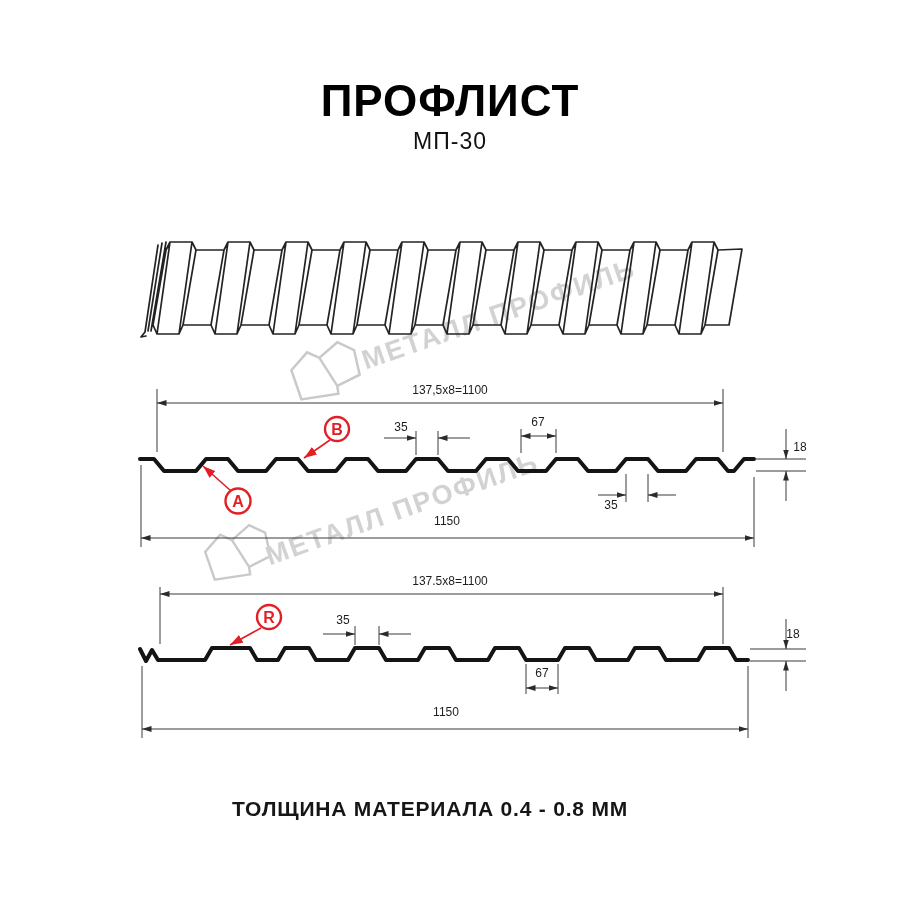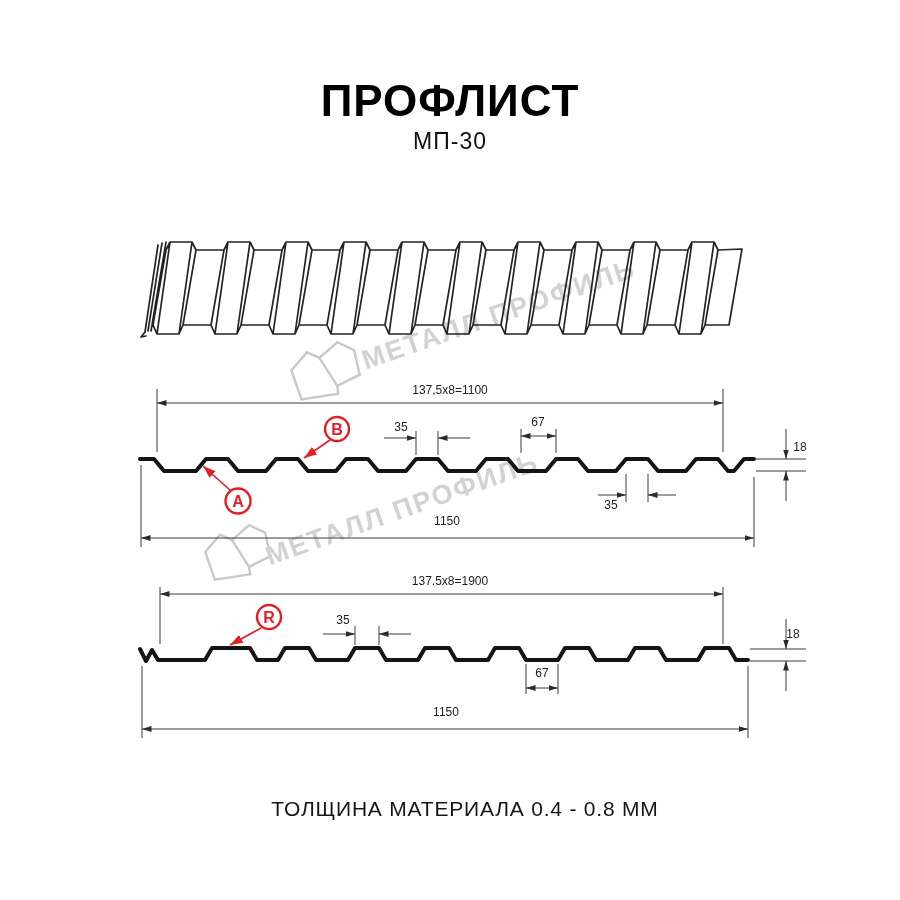--- a/index.html
+++ b/index.html
@@ -2,22 +2,22 @@
 <html><head>
 <meta charset="utf-8">
 <style>
   html,body{margin:0;padding:0;background:#fff;}
   #page{position:relative;width:900px;height:900px;background:#ffffff;overflow:hidden;
         font-family:"Liberation Sans",sans-serif;}
   .title{position:absolute;left:450px;top:76px;transform:translateX(-50%);
          font-size:44px;font-weight:800;letter-spacing:1px;color:#000000;white-space:nowrap;}
   .subtitle{position:absolute;left:450px;top:128px;transform:translateX(-50%);
          font-size:23px;font-weight:500;letter-spacing:1px;color:#111;white-space:nowrap;}
-  .footer{position:absolute;left:465px;top:797px;transform:translateX(-50%);
-         font-size:21px;font-weight:400;letter-spacing:0.8px;color:#161616;white-space:nowrap;}
+  .footer{position:absolute;left:430px;top:797px;transform:translateX(-50%);
+         font-size:21px;font-weight:700;letter-spacing:0.8px;color:#161616;white-space:nowrap;}
   .dim{position:absolute;transform:translateX(-50%);font-size:12px;color:#1d1d1d;white-space:nowrap;}
   .wm-text{position:absolute;font-size:27px;font-weight:700;letter-spacing:2px;color:#d2d2d2;
          white-space:nowrap;transform-origin:left bottom;}
   #wm-text-1{left:368px;top:345px;transform:rotate(-19deg);}
   #wm-text-2{left:272px;top:541px;transform:rotate(-19.5deg);}
   svg.layer{position:absolute;left:0;top:0;}
 </style>
 </head>
 <body>
 
@@ -154,20 +154,20 @@
   <div class="title">ПРОФЛИСТ</div>
   <div class="subtitle">МП-30</div>
 
   <span class="dim" style="left:450px;top:383px;">137,5x8=1100</span>
   <span class="dim" style="left:401px;top:420px;">35</span>
   <span class="dim" style="left:538px;top:415px;">67</span>
   <span class="dim" style="left:800px;top:440px;">18</span>
   <span class="dim" style="left:611px;top:498px;">35</span>
   <span class="dim" style="left:447px;top:514px;">1150</span>
 
-  <span class="dim" style="left:450px;top:574px;">137.5x8=1900</span>
+  <span class="dim" style="left:450px;top:574px;">137.5x8=1100</span>
   <span class="dim" style="left:343px;top:613px;">35</span>
   <span class="dim" style="left:542px;top:666px;">67</span>
   <span class="dim" style="left:793px;top:627px;">18</span>
   <span class="dim" style="left:446px;top:705px;">1150</span>
 
   <div class="footer">ТОЛЩИНА МАТЕРИАЛА 0.4 - 0.8 ММ</div>
 </div>
 
 </body></html>

